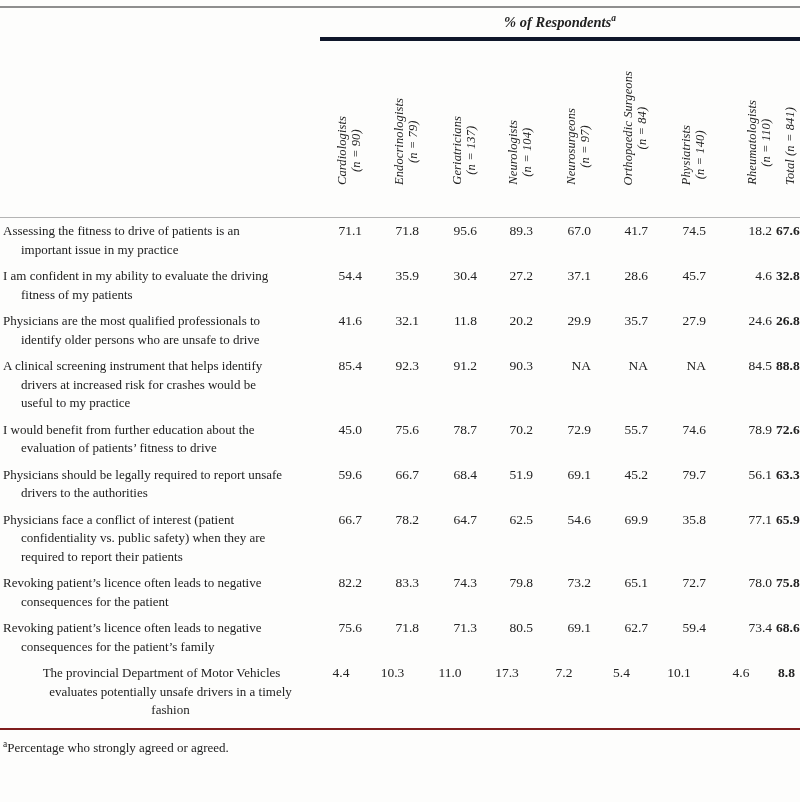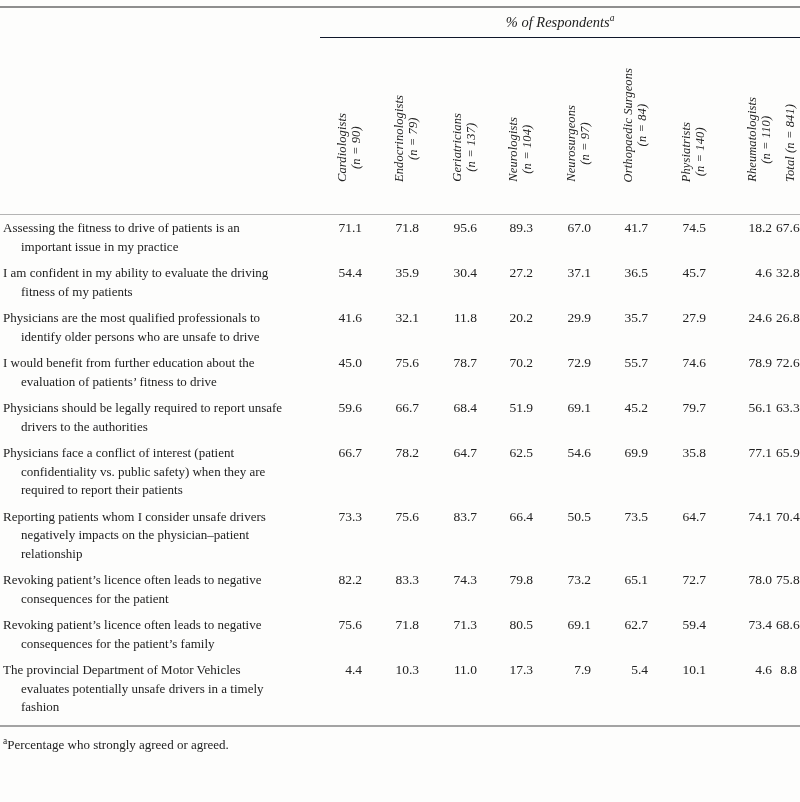--- a/index.html
+++ b/index.html
@@ -16,26 +16,26 @@
     width: 800px;
     border-collapse: collapse;
     table-layout: fixed;
     border-top: 2.5px solid #8e8e8e;
   }
 
   
   th.spanner {
     height: 22px;
     padding: 3px 0 4px 0;
-    font-weight: normal;
+    font-weight: bold;
     font-style: italic;
     font-size: 14.5px;
     text-align: center;
     vertical-align: middle;
-    border-bottom: 1px solid #0f172a;
+    border-bottom: 4px solid #0f172a;
   }
   th.spanner sup { font-size: 9.5px; }
 
   
   tr.colhead td, tr.colhead th { border-bottom: 1px solid #b4b4b4; }
   th.rot {
     height: 148px;
     vertical-align: bottom;
     text-align: right;
     padding: 0 3px 28px 0;
@@ -61,23 +61,23 @@
     line-height: 18.5px;
     text-align: right;
   }
   td.stmt {
     font-size: 13px;
     text-align: left;
     padding: 0 0 8px 21px;
     text-indent: -18px;
     white-space: pre-line;
   }
-  tbody td:last-child { padding-right: 3px; }
+  tbody td:last-child { padding-right: 3px; font-weight: bold; }
   tbody tr:first-child td { padding-top: 4px; }
-  tbody tr:last-child td { border-bottom: 2px solid #a3a3a3; }
+  tbody tr:last-child td { border-bottom: 2px solid #7f1d1d; text-align: center; }
 
   
   .footnotes {
     margin: 5px 0 0 3px;
     font-size: 13px;
     line-height: 18.5px;
   }
   .footnotes p { margin: 0; }
   .footnotes sup { font-size: 9.5px; }
 </style>
@@ -164,21 +164,21 @@
   <td class="val">54.4</td>
 
   <td class="val">35.9</td>
 
   <td class="val">30.4</td>
 
   <td class="val">27.2</td>
 
   <td class="val">37.1</td>
 
-  <td class="val">36.5</td>
+  <td class="val">28.6</td>
 
   <td class="val">45.7</td>
 
   <td class="val">4.6</td>
 
   <td class="val">32.8</td>
 </tr>
 
   <tr>
     <td class="stmt">Physicians are the most qualified professionals to
@@ -196,20 +196,43 @@
 
   <td class="val">35.7</td>
 
   <td class="val">27.9</td>
 
   <td class="val">24.6</td>
 
   <td class="val">26.8</td>
 </tr>
 
+  <tr>
+    <td class="stmt">A clinical screening instrument that helps identify
+drivers at increased risk for crashes would be
+useful to my practice</td>
+
+  <td class="val">85.4</td>
+
+  <td class="val">92.3</td>
+
+  <td class="val">91.2</td>
+
+  <td class="val">90.3</td>
+
+  <td class="val">NA</td>
+
+  <td class="val">NA</td>
+
+  <td class="val">NA</td>
+
+  <td class="val">84.5</td>
+
+  <td class="val">88.8</td>
+</tr>
 
   <tr>
     <td class="stmt">I would benefit from further education about the
 evaluation of patients’ fitness to drive</td>
 
   <td class="val">45.0</td>
 
   <td class="val">75.6</td>
 
   <td class="val">78.7</td>
@@ -267,43 +290,20 @@
 
   <td class="val">69.9</td>
 
   <td class="val">35.8</td>
 
   <td class="val">77.1</td>
 
   <td class="val">65.9</td>
 </tr>
 
-  <tr>
-    <td class="stmt">Reporting patients whom I consider unsafe drivers
-negatively impacts on the physician–patient
-relationship</td>
-
-  <td class="val">73.3</td>
-
-  <td class="val">75.6</td>
-
-  <td class="val">83.7</td>
-
-  <td class="val">66.4</td>
-
-  <td class="val">50.5</td>
-
-  <td class="val">73.5</td>
-
-  <td class="val">64.7</td>
-
-  <td class="val">74.1</td>
-
-  <td class="val">70.4</td>
-</tr>
 
   <tr>
     <td class="stmt">Revoking patient’s licence often leads to negative
 consequences for the patient</td>
 
   <td class="val">82.2</td>
 
   <td class="val">83.3</td>
 
   <td class="val">74.3</td>
@@ -350,21 +350,21 @@
 fashion</td>
 
   <td class="val">4.4</td>
 
   <td class="val">10.3</td>
 
   <td class="val">11.0</td>
 
   <td class="val">17.3</td>
 
-  <td class="val">7.9</td>
+  <td class="val">7.2</td>
 
   <td class="val">5.4</td>
 
   <td class="val">10.1</td>
 
   <td class="val">4.6</td>
 
   <td class="val">8.8</td>
 </tr>
 </tbody>

